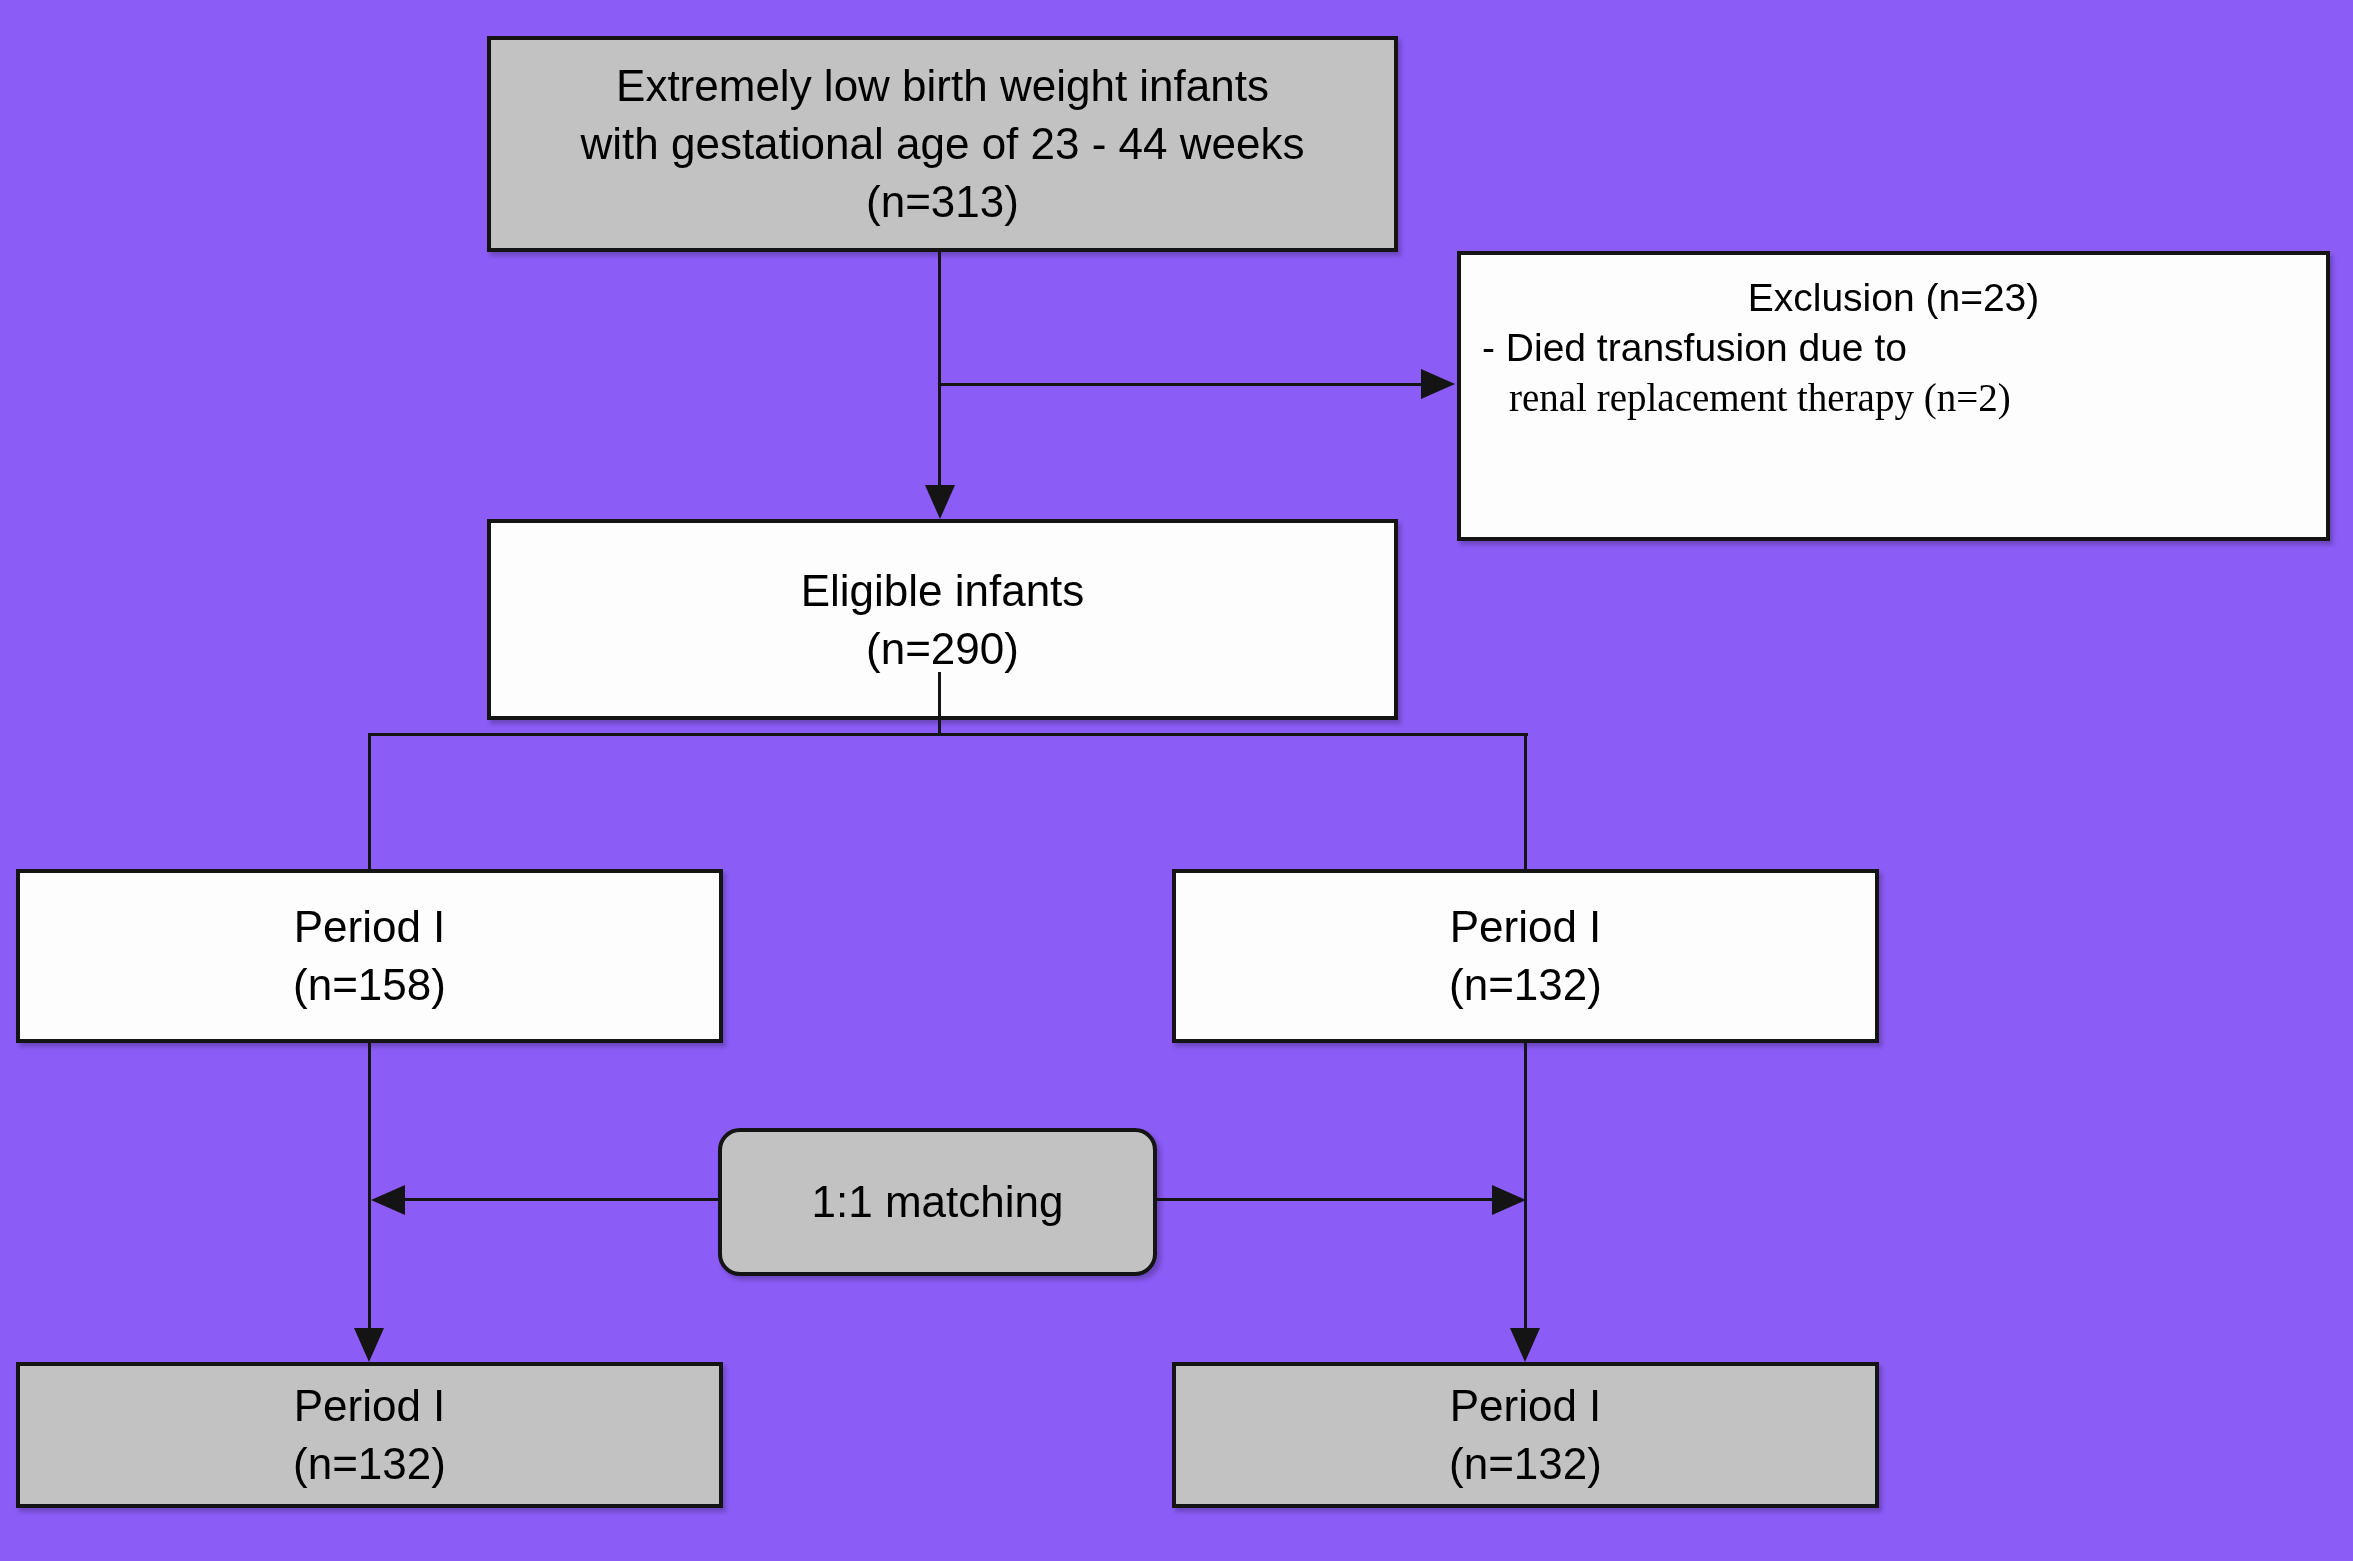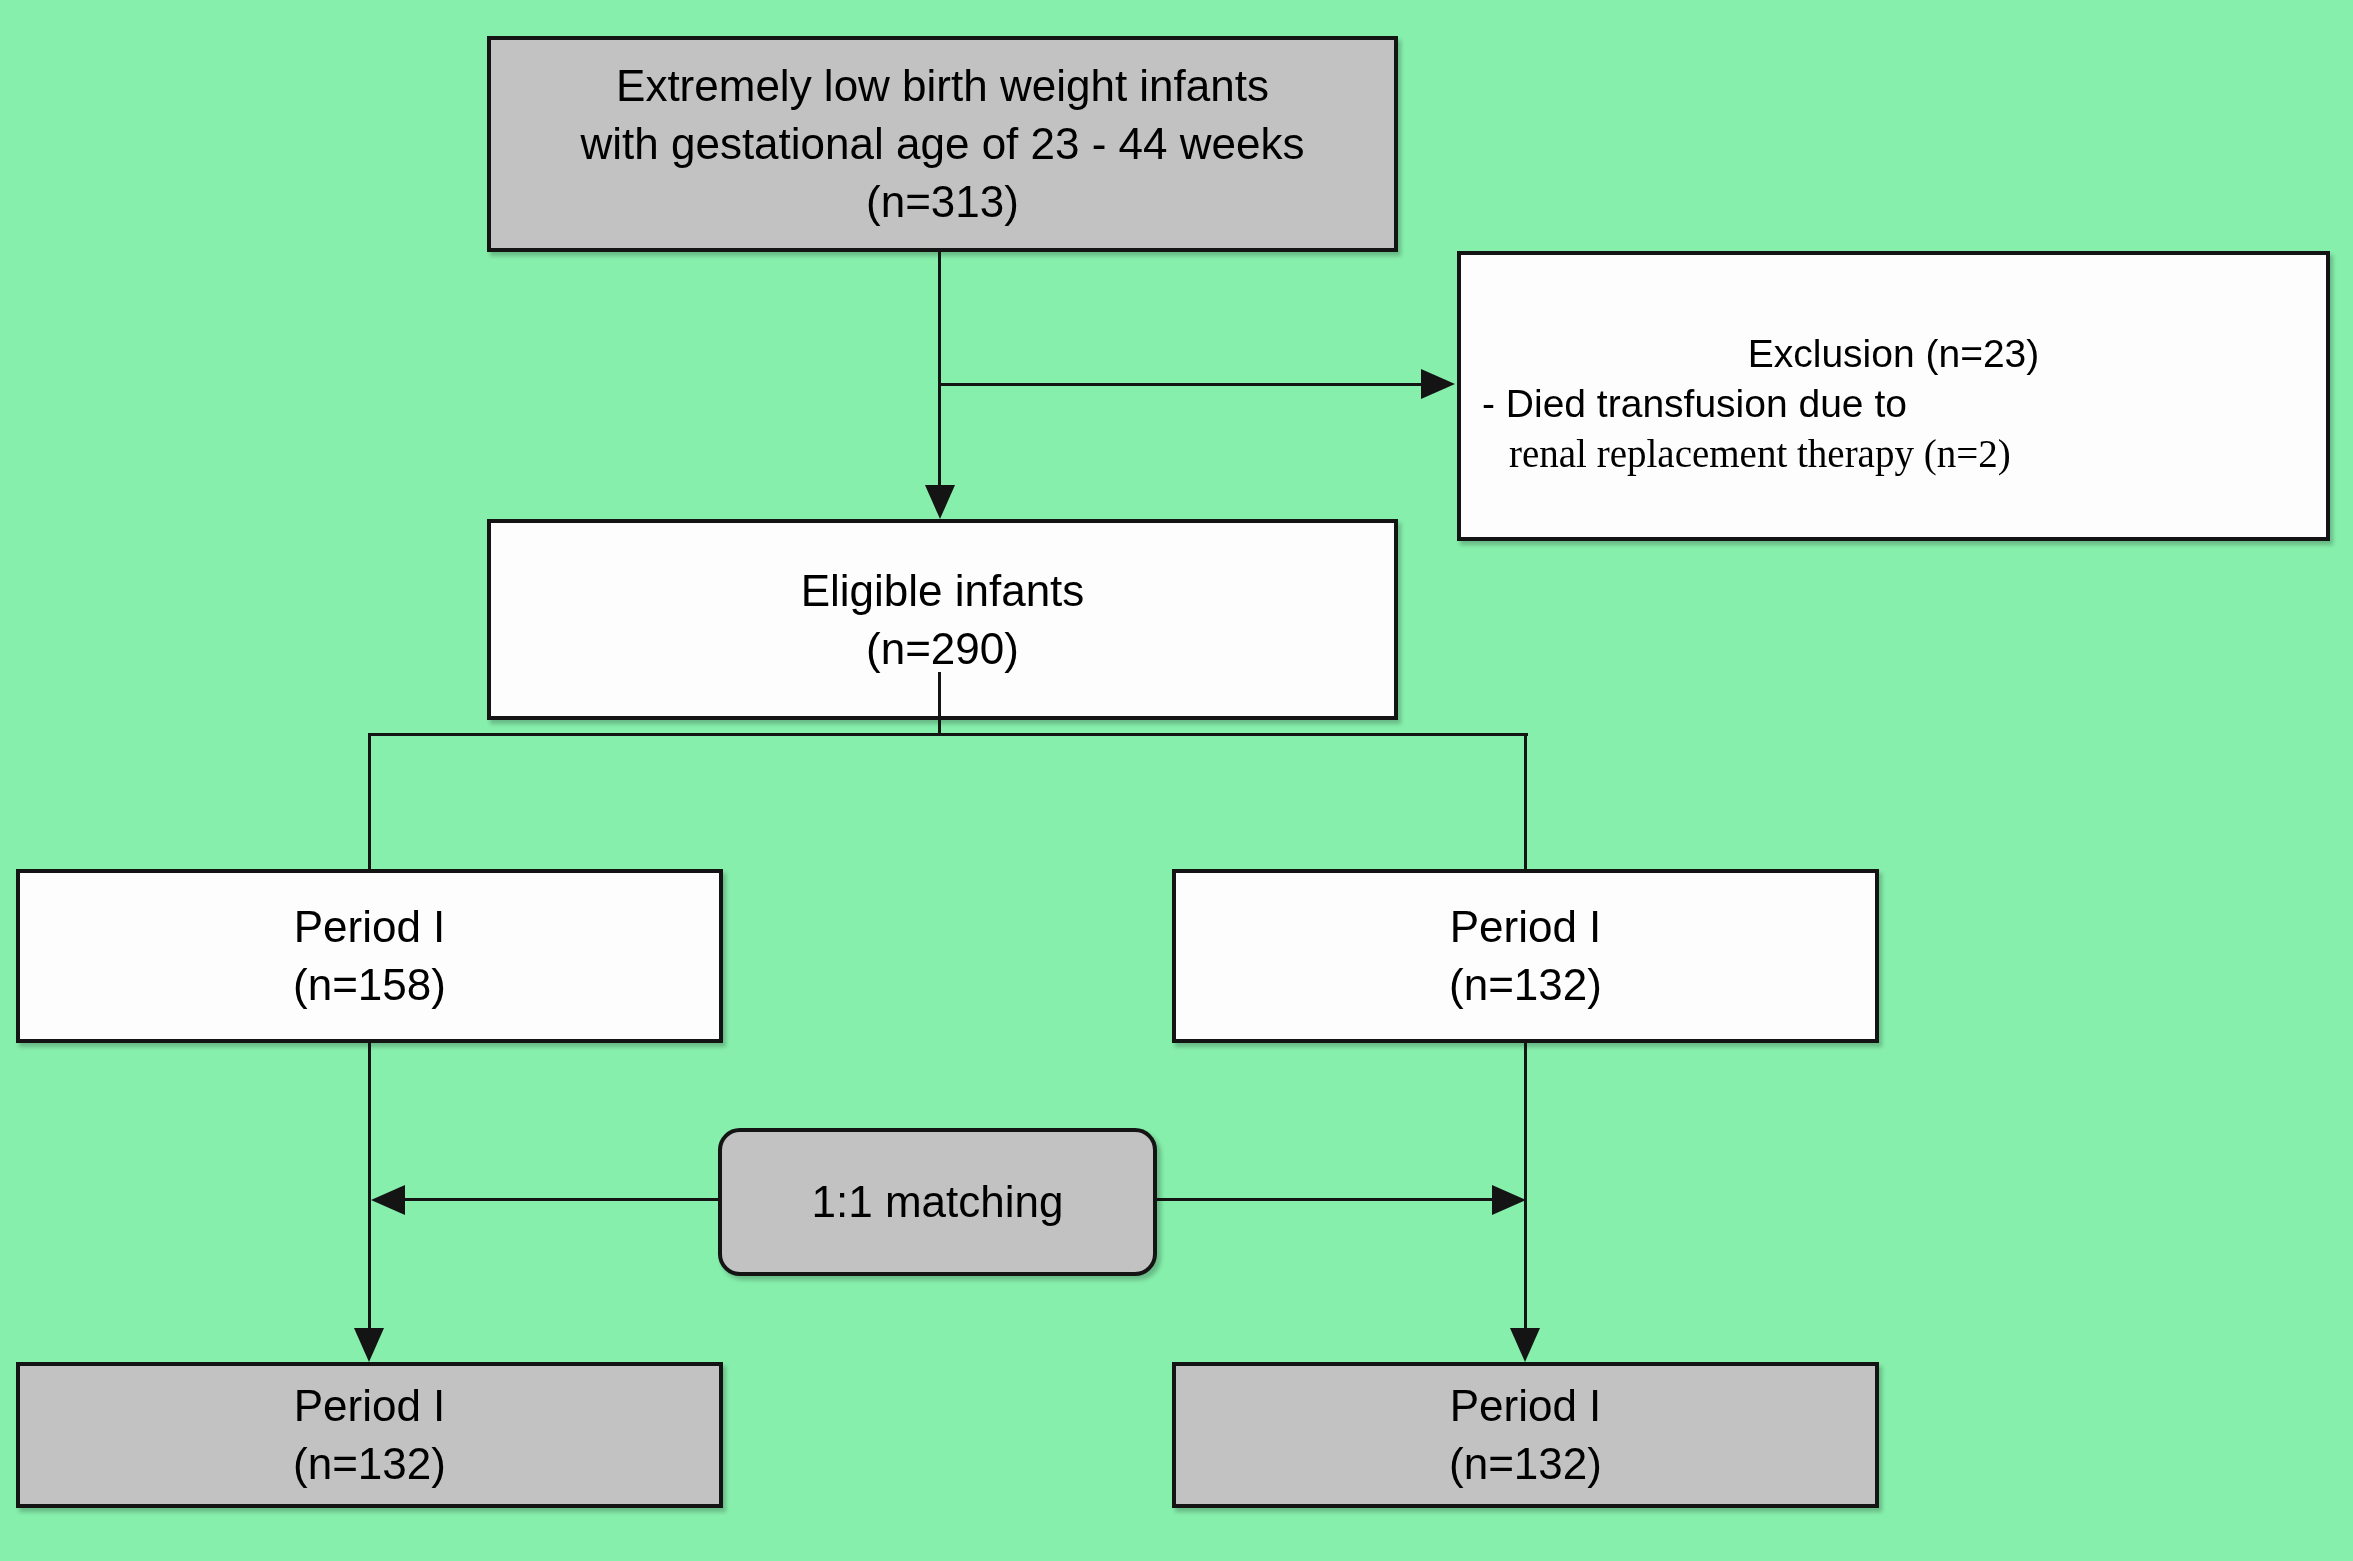--- a/index.html
+++ b/index.html
@@ -6,21 +6,21 @@
     --line:#141414;
     --shaded:#c2c2c2;
     --plain:#fdfdfd;
     --ink:#000000;
   }
   html,body{margin:0;padding:0;background:#ffffff;}
   #canvas{
     position:relative;
     width:2354px;
     height:1562px;
-    background:#86efac;
+    background:#8b5cf6;
     font-family:"Liberation Sans", sans-serif;
     color:var(--ink);
     overflow:hidden;
   }
   .box{
     position:absolute;
     box-sizing:border-box;
     border:4px solid var(--line);
     display:flex;
     flex-direction:column;
@@ -40,26 +40,25 @@
     border-left:15.3px solid transparent;border-right:15.3px solid transparent;
     border-top:34px solid var(--line);}
   .arrow-right{position:absolute;width:0;height:0;
     border-top:15.3px solid transparent;border-bottom:15.3px solid transparent;
     border-left:34px solid var(--line);}
   .arrow-left{position:absolute;width:0;height:0;
     border-top:15.3px solid transparent;border-bottom:15.3px solid transparent;
     border-right:34px solid var(--line);}
   .excl-content{
     width:100%;
-    padding:26px 21px;
+    padding:18px 21px;
     box-sizing:border-box;
     font-size:39px;
     line-height:50px;
     text-align:left;
-    margin-top:48px;
   }
   .excl-title{text-align:center;}
   .excl-item{white-space:nowrap;}
   .excl-cont{padding-left:27px;font-family:Liberation Serif, serif;}
 </style>
 </head>
 <body>
 
 <div id="canvas">
 

